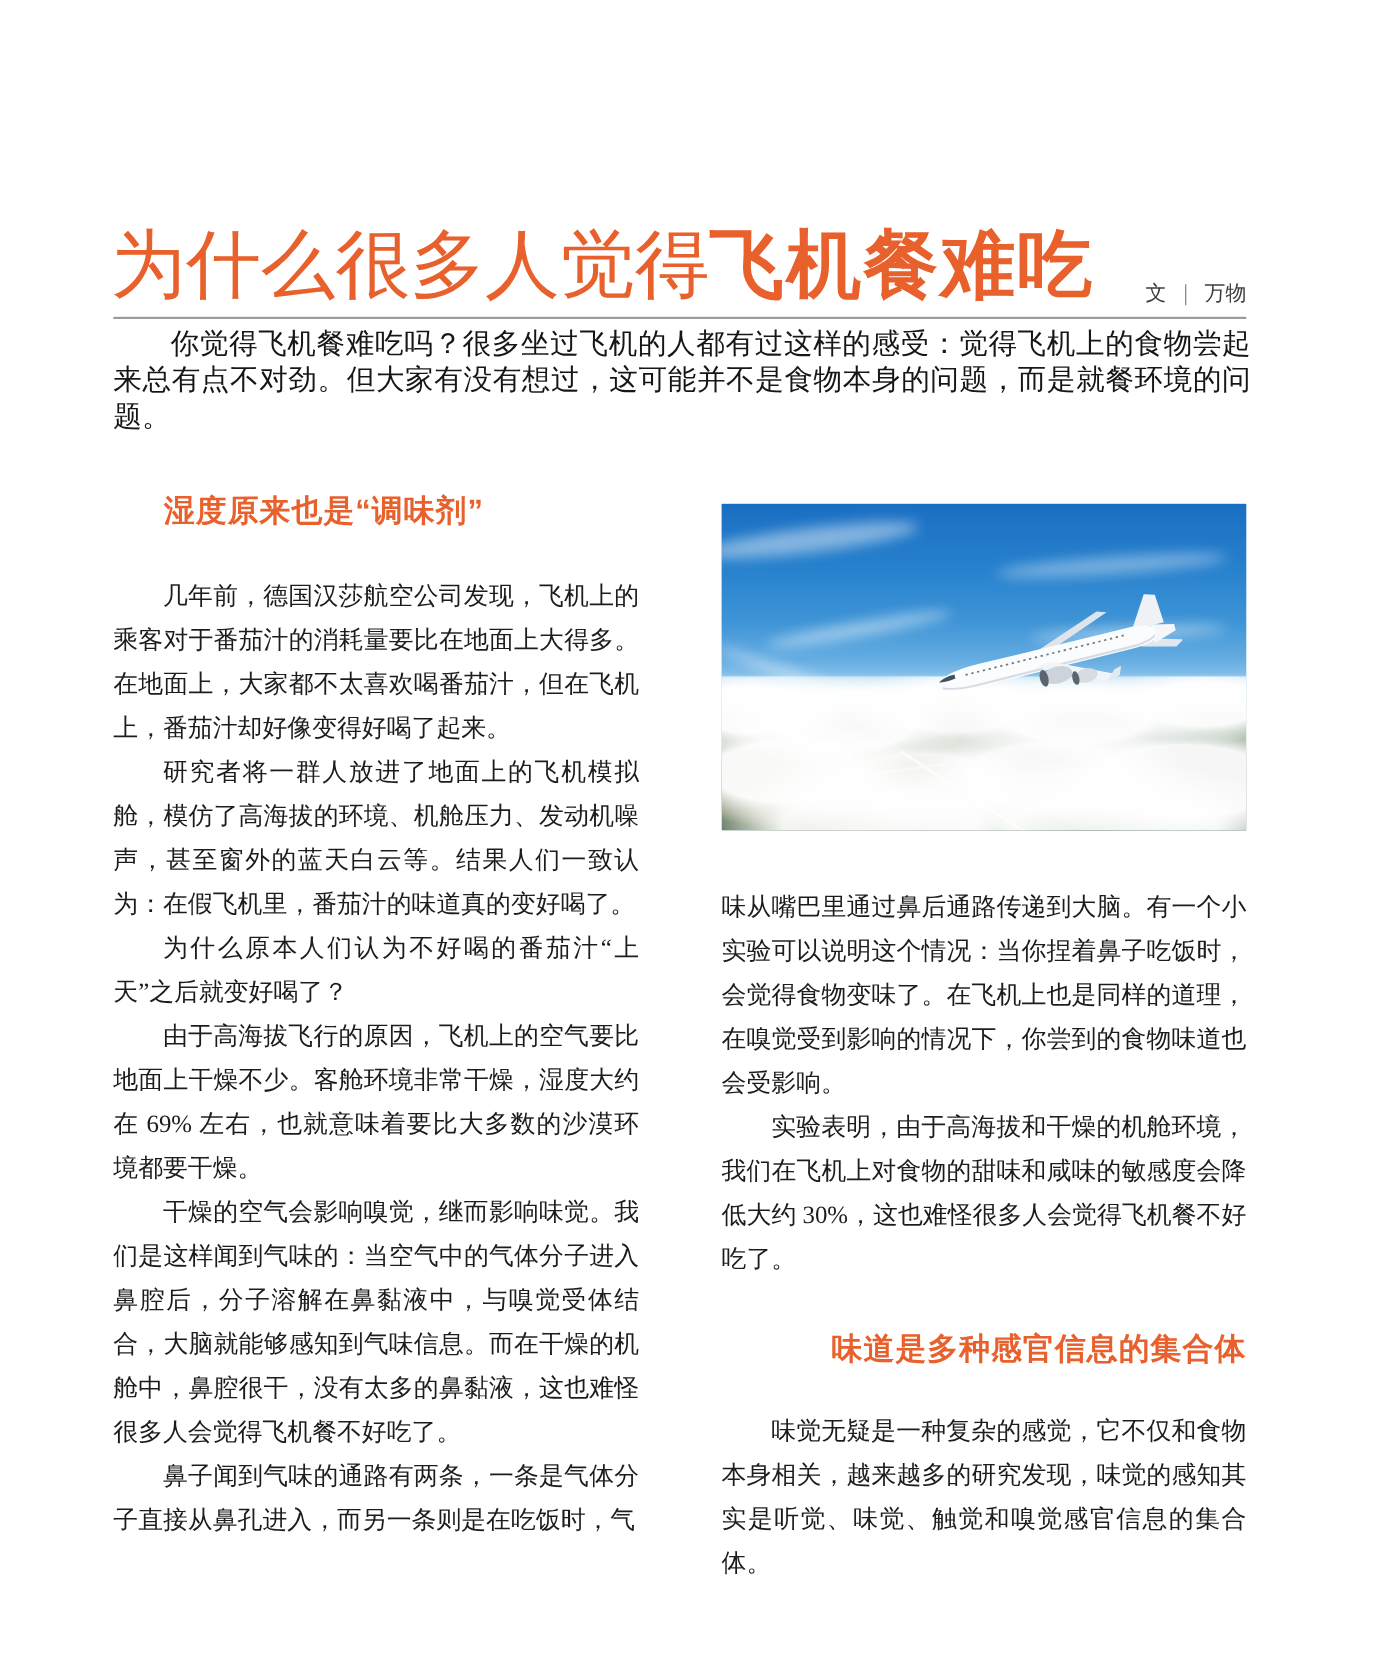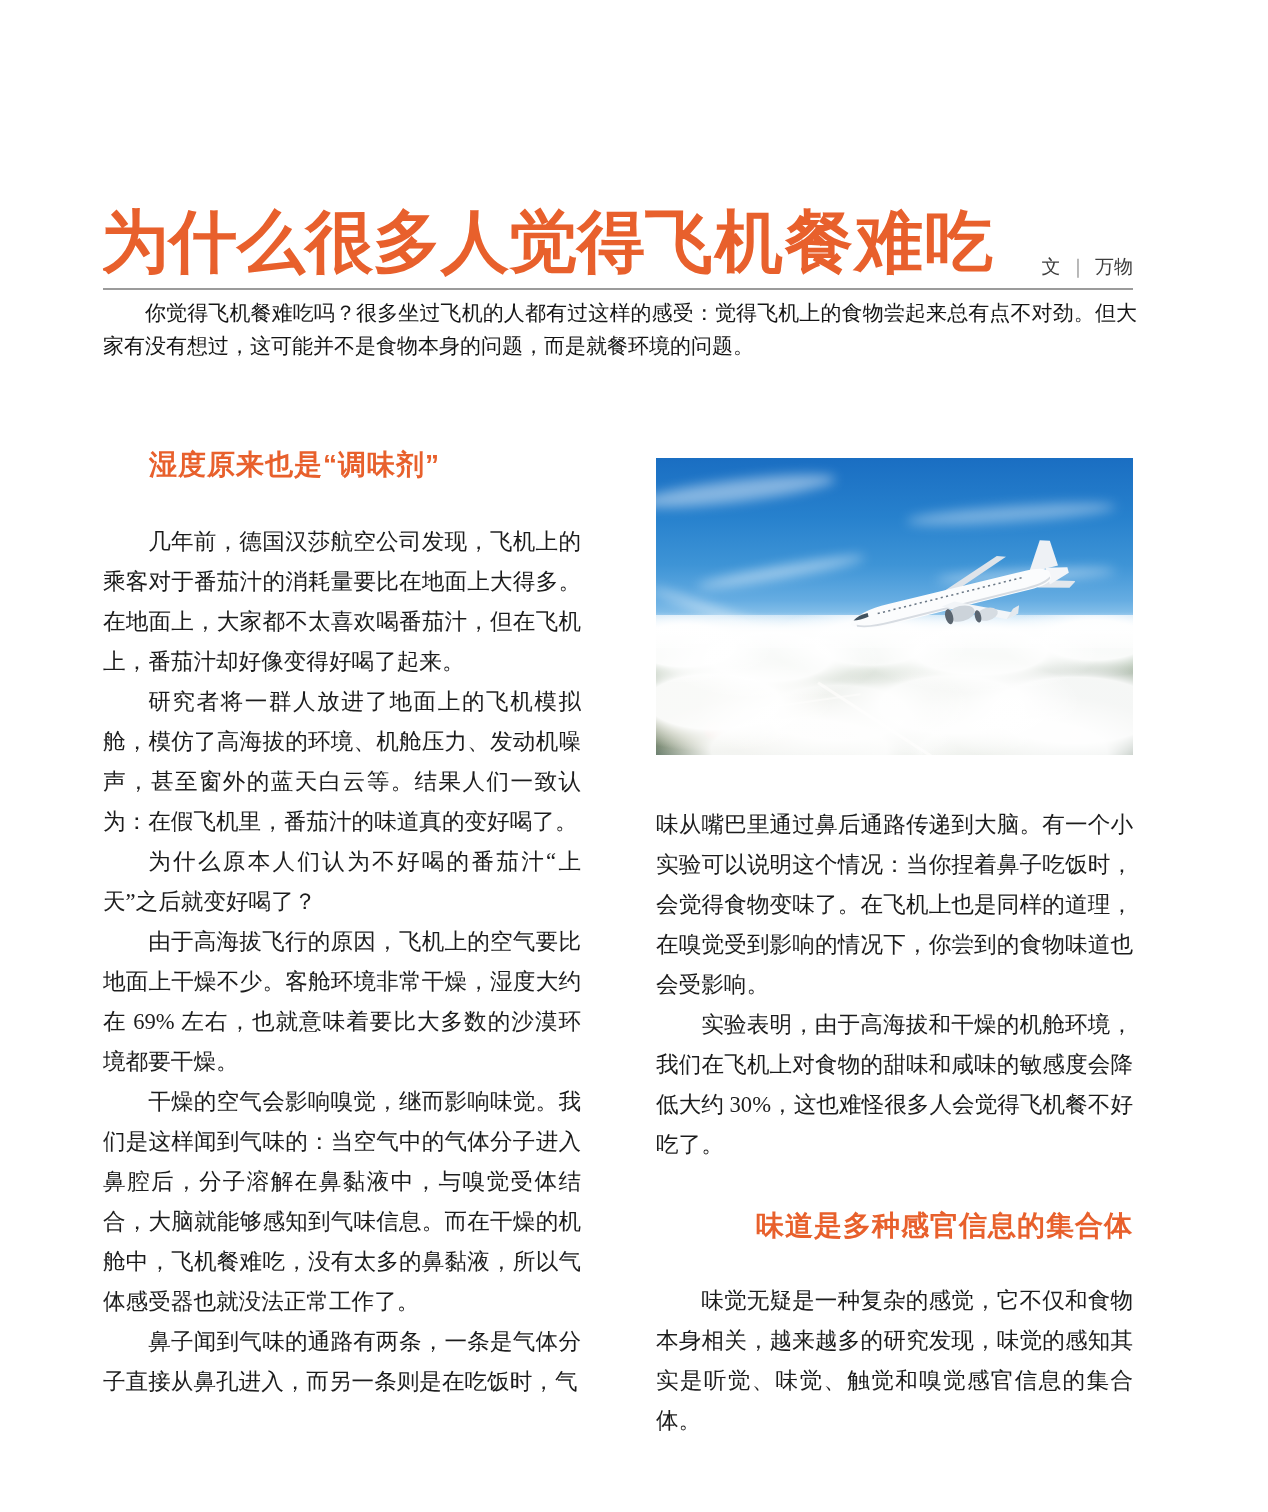--- a/index.html
+++ b/index.html
@@ -3,34 +3,34 @@
 <meta charset="utf-8">
 <style>
   html,body{margin:0;padding:0;background:#ffffff;}
   .page{position:relative;width:1268px;height:1512px;background:#ffffff;overflow:hidden;
         font-family:"Liberation Serif","DejaVu Serif",serif;}
 
   
   .headline{position:absolute;left:101px;top:156px;white-space:nowrap;
             font-family:"Liberation Sans","DejaVu Sans",sans-serif;
             font-size:68px;line-height:78px;color:#e8602c;}
-  .headline .light{font-weight:700;}
+  .headline .light{font-weight:400;}
   .headline .bold{font-weight:900;letter-spacing:2px;margin-top:24px;}
 
   
   .byline{position:absolute;left:103px;top:254px;width:1030px;text-align:right;
           font-family:"Liberation Sans","DejaVu Sans",sans-serif;
           font-size:19px;color:#3d3d3d;}
   .byline .sep{color:#8a8a8a;padding:0 8px;font-weight:300;}
   .rule{position:absolute;left:103px;top:288px;width:1030px;height:2px;background:#9b9b9b;}
 
   
   .intro{position:absolute;left:103px;top:296px;width:1034px;
          font-family:"Liberation Sans","DejaVu Sans",sans-serif;
-         font-size:21px;line-height:33px;color:#161616;
+         font-size:26px;line-height:33px;color:#161616;
          text-align:justify;text-indent:2em;margin:0;}
 
   
   .col{position:absolute;top:450px;}
   .col-left{left:103px;width:478px;}
   .col-right{left:656px;width:477px;top:458px;}
 
   .sec-heading{font-family:"Liberation Sans","DejaVu Sans",sans-serif;
                font-size:28px;line-height:30px;font-weight:700;color:#e8602c;
                letter-spacing:1px;margin:0 0 42px 46px;}
@@ -99,21 +99,21 @@
   <div class="rule"></div>
 
   <p class="intro">你觉得飞机餐难吃吗？很多坐过飞机的人都有过这样的感受：觉得飞机上的食物尝起来总有点不对劲。但大家有没有想过，这可能并不是食物本身的问题，而是就餐环境的问题。</p>
 
   <div class="col col-left">
     <h2 class="sec-heading">湿度原来也是“调味剂”</h2>
     <p class="body-p">几年前，德国汉莎航空公司发现，飞机上的乘客对于番茄汁的消耗量要比在地面上大得多。在地面上，大家都不太喜欢喝番茄汁，但在飞机上，番茄汁却好像变得好喝了起来。</p>
     <p class="body-p">研究者将一群人放进了地面上的飞机模拟舱，模仿了高海拔的环境、机舱压力、发动机噪声，甚至窗外的蓝天白云等。结果人们一致认为：在假飞机里，番茄汁的味道真的变好喝了。</p>
     <p class="body-p">为什么原本人们认为不好喝的番茄汁“上天”之后就变好喝了？</p>
     <p class="body-p">由于高海拔飞行的原因，飞机上的空气要比地面上干燥不少。客舱环境非常干燥，湿度大约在 69% 左右，也就意味着要比大多数的沙漠环境都要干燥。</p>
-    <p class="body-p">干燥的空气会影响嗅觉，继而影响味觉。我们是这样闻到气味的：当空气中的气体分子进入鼻腔后，分子溶解在鼻黏液中，与嗅觉受体结合，大脑就能够感知到气味信息。而在干燥的机舱中，飞机餐难吃，没有太多的鼻黏液，所以气体感受器也就没法正常工作了。</p>
+    <p class="body-p">干燥的空气会影响嗅觉，继而影响味觉。我们是这样闻到气味的：当空气中的气体分子进入鼻腔后，分子溶解在鼻黏液中，与嗅觉受体结合，大脑就能够感知到气味信息。而在干燥的机舱中，鼻腔很干，没有太多的鼻黏液，这也难怪很多人会觉得飞机餐不好吃了。</p>
     <p class="body-p">鼻子闻到气味的通路有两条，一条是气体分子直接从鼻孔进入，而另一条则是在吃饭时，气</p>
   </div>
 
   <div class="col col-right">
 
     <div class="photo">
       <div class="cirrus c1"></div>
       <div class="cirrus c2"></div>
       <div class="cirrus c3"></div>
       <div class="cirrus c4"></div>

